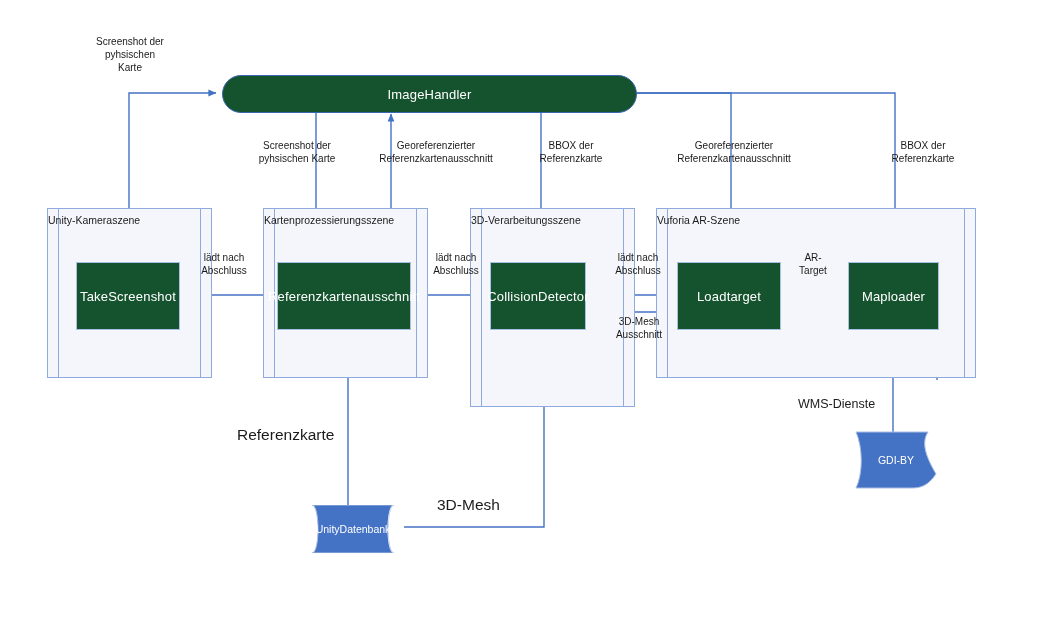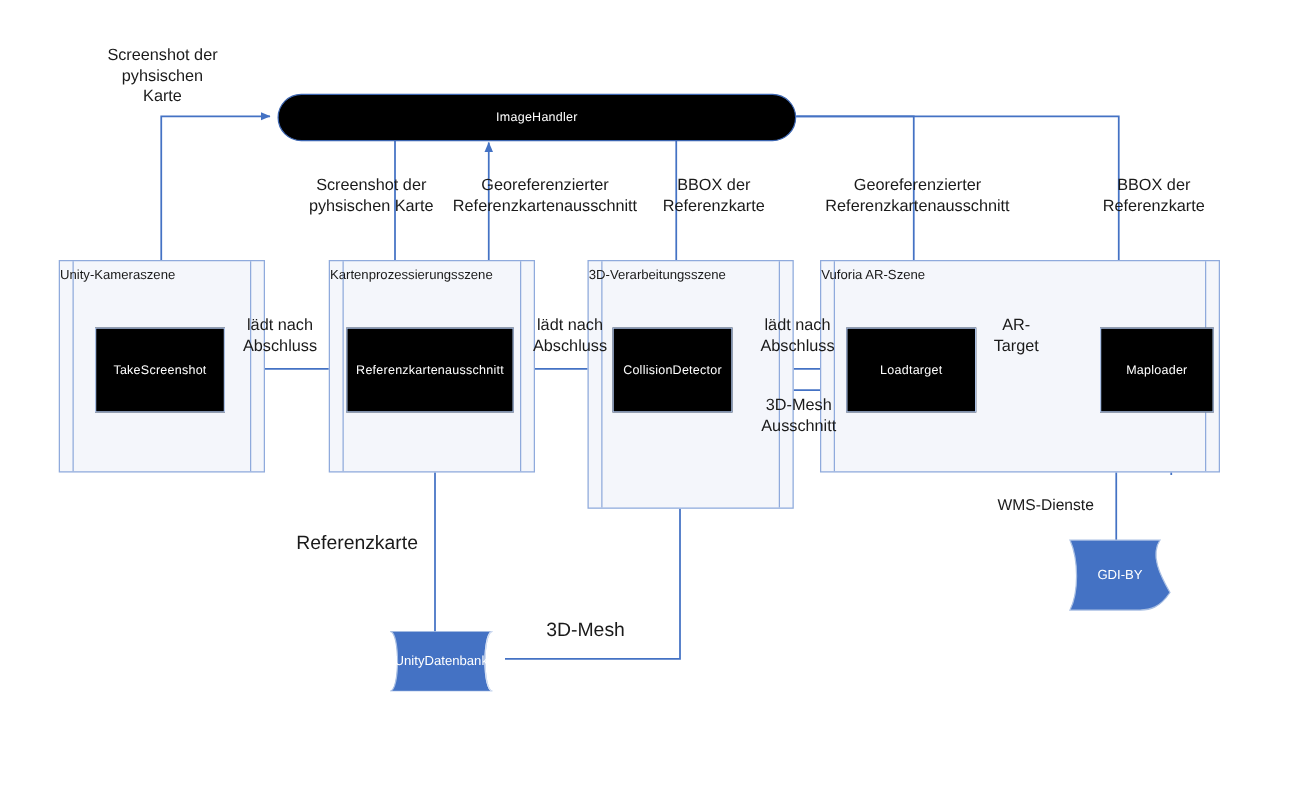--- a/index.html
+++ b/index.html
@@ -1,38 +1,38 @@
 <!DOCTYPE html>
 <html><head>
 <meta charset="utf-8">
 <style>
   html,body{margin:0;padding:0;background:#ffffff;}
   body{width:1045px;height:637px;font-family:"Liberation Sans",sans-serif;overflow:hidden;}
   #stage{position:relative;width:1045px;height:637px;background:#fff;}
   svg#wires{position:absolute;left:0;top:0;width:1045px;height:637px;}
 
-  .node{position:absolute;background:#000000;border:1px solid #a9bfe3;
+  .node{position:absolute;background:#14532d;border:1px solid #a9bfe3;
         display:flex;align-items:center;justify-content:center;
-        color:#ffffff;font-size:10px;letter-spacing:.2px;text-align:center;box-sizing:border-box;}
+        color:#ffffff;font-size:13px;letter-spacing:.2px;text-align:center;box-sizing:border-box;}
   .node.round{border-radius:22px;border:1px solid #3c65b0;}
 
   .cyl{position:absolute;}
   .cyl .lbl{position:absolute;left:0;top:0;width:100%;height:100%;
             display:flex;align-items:center;justify-content:center;
             color:#fff;font-size:10.5px;pointer-events:none;}
 
   .scene{position:absolute;box-sizing:border-box;border:1px solid #8faadc;
          background:#f4f6fb;}
   .scene .band{position:absolute;top:0;bottom:0;width:11px;border-right:1px solid #8faadc;box-sizing:border-box;}
   .scene .band.l{left:0;}
   .scene .band.r{right:0;border-right:none;border-left:1px solid #8faadc;}
   .scene .title{position:absolute;left:0;right:0;top:5px;
                 font-size:10.5px;color:#1a1a1a;}
 
-  .elabel{position:absolute;font-size:13px;color:#1a1a1a;text-align:center;
+  .elabel{position:absolute;font-size:10px;color:#1a1a1a;text-align:center;
           line-height:1.28;white-space:pre-line;}
   .elabel.big{font-size:15.5px;}
   .elabel.mid{font-size:12.5px;}
 </style>
 </head>
 <body>
 
 <div id="stage">
 
   <svg id="wires" viewBox="0 0 1045 637">
@@ -102,21 +102,21 @@
   <div class="node round" style="left:222px;top:75px;width:415px;height:38px;">ImageHandler</div>
 
   <div class="node" style="left:76px;top:262px;width:104px;height:68px;">TakeScreenshot</div>
 
   <div class="node" style="left:277px;top:262px;width:134px;height:68px;">Referenzkartenausschnitt</div>
 
   <div class="node" style="left:490px;top:262px;width:96px;height:68px;">CollisionDetector</div>
 
   <div class="node" style="left:677px;top:262px;width:104px;height:68px;">Loadtarget</div>
 
-  <div class="node" style="left:880px;top:262px;width:91px;height:68px;">Maploader</div>
+  <div class="node" style="left:848px;top:262px;width:91px;height:68px;">Maploader</div>
 
   <div class="cyl" style="left:298px;top:505px;width:110px;height:48px;">
     <svg width="110" height="48" viewBox="0 0 110 48">
       <path d="M14,0 H96 C88,0 88,48 96,48 H14 C22,48 22,0 14,0 Z" fill="#4472C4" stroke="#a9bfe3" stroke-width="1"></path>
       <path d="M96,0 C88,0 88,48 96,48" fill="none" stroke="#d6e0f3" stroke-width="1"></path>
     </svg>
     <span class="lbl" style="padding-right:14px;">UnityDatenbank</span>
   </div>
 
   <div class="cyl" style="left:850px;top:430px;width:92px;height:60px;">

